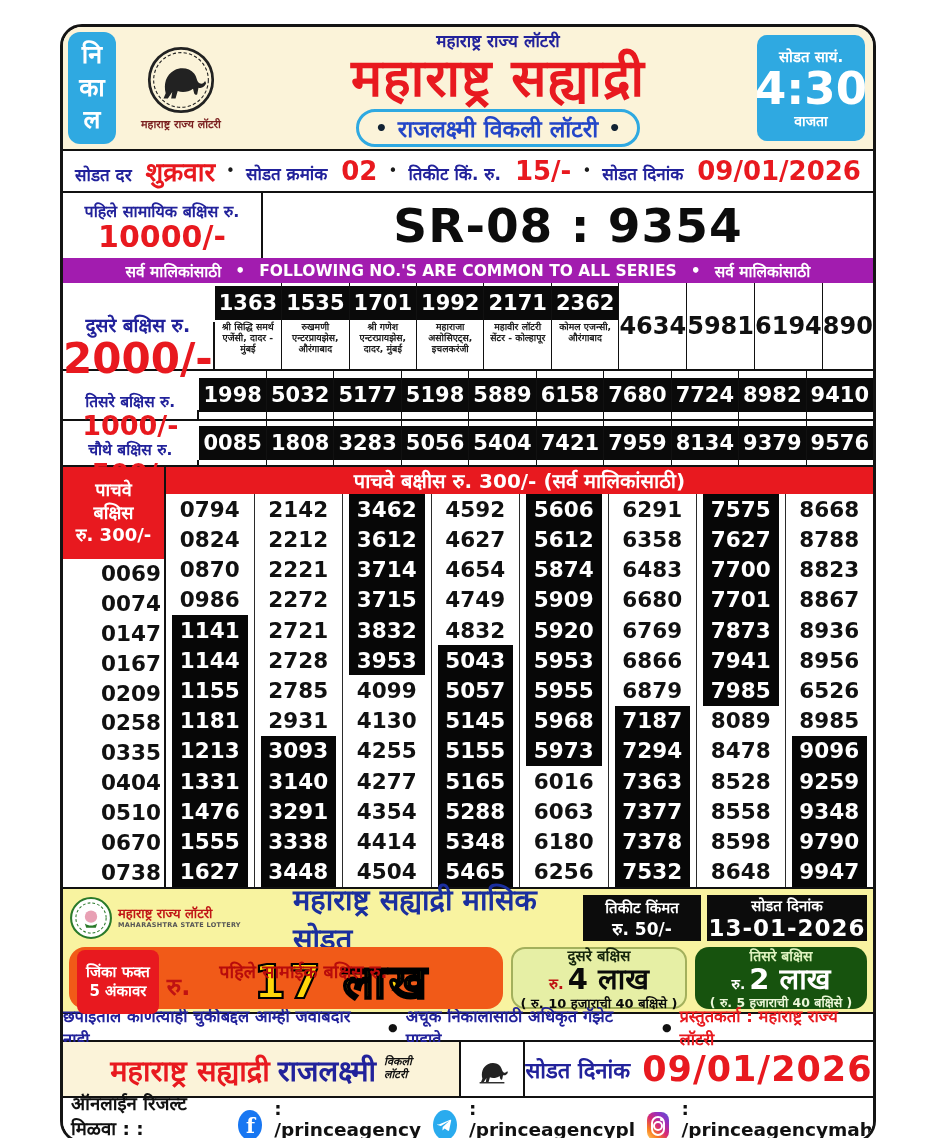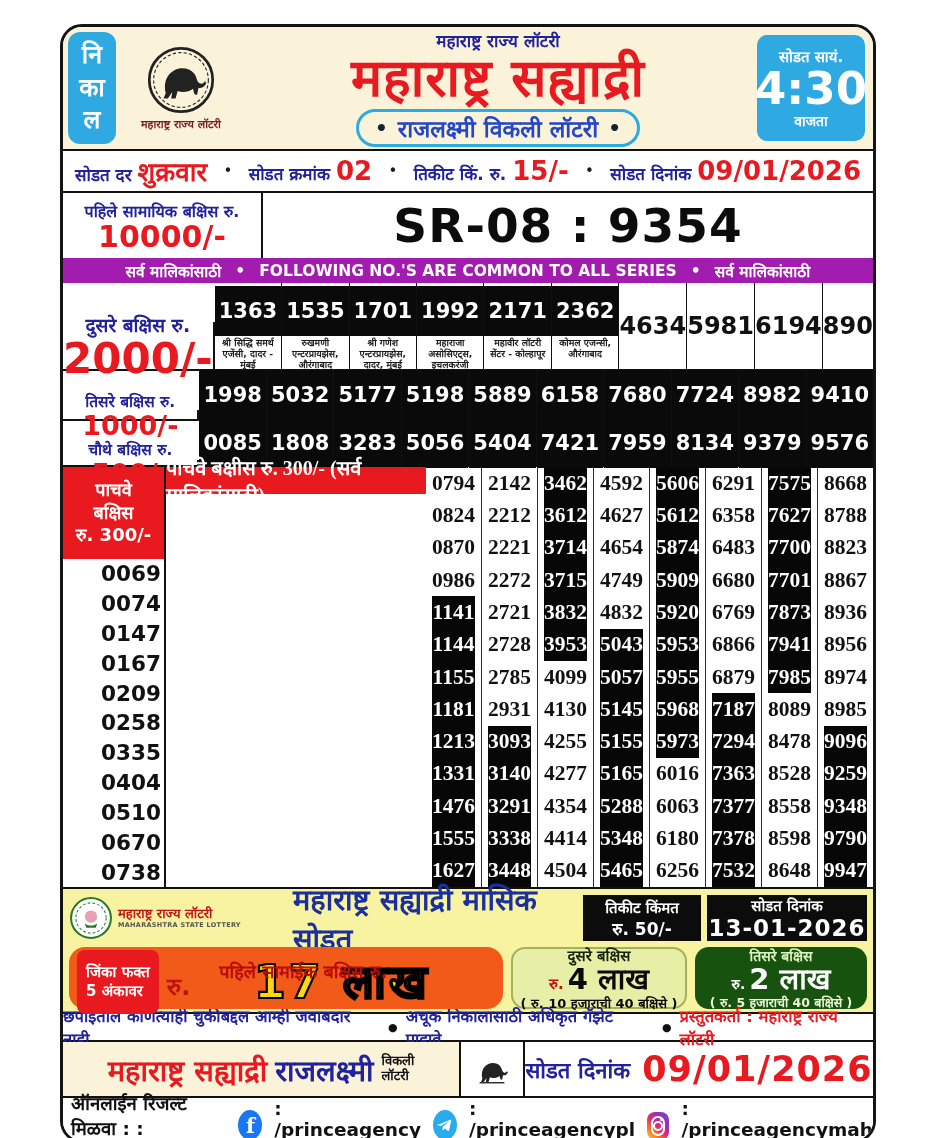--- a/index.html
+++ b/index.html
@@ -24,21 +24,21 @@
   .hdr-pill .blt { color: #123; font-size: 20px; }
   .timebox { width: 108px; margin: 5px; background: #2fa9e1; border-radius: 10px; color: #fff;
     display: flex; flex-direction: column; align-items: center; justify-content: center; }
   .timebox .t1 { font-size: 15px; font-weight: bold; }
   .timebox .t2 { font-size: 45px; font-weight: 800; line-height: 1; }
   .timebox .t3 { font-size: 14px; font-weight: bold; }
 
   
   .infobar { height: 42px; border-top: 2.5px solid #111; display: flex; align-items: center;
     justify-content: space-between; padding: 0 12px; background: #fff; }
-  .infobar .pair { display: flex; align-items: baseline; gap: 6px; }
+  .infobar .pair { display: flex; align-items: baseline; gap: 14px; }
   .infobar .lbl { font-size: 17px; font-weight: bold; color: #22229b; }
   .infobar .val { font-size: 26px; font-weight: 800; color: #e8191f; }
   .infobar .blt { color: #1b1b1b; font-size: 15px; }
 
   
   .fprize { display: flex; height: 67px; border-top: 2.5px solid #111; }
   .fprize-left { width: 200px; border-right: 2.5px solid #111; display: flex; flex-direction: column;
     align-items: center; justify-content: center; }
   .fprize-left .lbl { font-size: 16px; font-weight: bold; color: #22229b; }
   .fprize-left .amt { font-size: 30px; font-weight: 800; color: #e8191f; line-height: 1; }
@@ -59,39 +59,39 @@
   .sprize .prow-left .amt { font-size: 42px; }
   .sp-cells { flex: 1; display: flex; }
   .sp-cell { flex: 1; border-left: 1.8px solid #111; display: flex; flex-direction: column; align-items: center; }
   .sp-cell:first-child { border-left: none; }
   .sp-cell .nbox { margin-top: 3px; }
   .sp-cell .agency { font-size: 9.3px; font-weight: 600; color: #1c1c1c; text-align: center;
     line-height: 1.18; margin-top: 2px; padding: 0 1px; }
   .sp-cell.plain { justify-content: center; }
   .sp-cell.plain .pnum { font-size: 24px; font-weight: 800; color: #111; }
   .nbox { background: #0a0a0a; color: #fff; font-size: 21px; font-weight: 800;
-    padding: 12px 4px; line-height: 26px; min-width: 56px; text-align: center; }
+    padding: 4px 4px; line-height: 26px; min-width: 56px; text-align: center; }
   .nrow { display: flex; border-top: 2px solid #111; }
   .nrow.third { height: 50px; }
   .nrow.fourth { height: 46px; }
   .nrow .prow-left .lbl { font-size: 15.5px; }
   .nrow .prow-left .amt { font-size: 27px; }
   .ncells { flex: 1; display: flex; }
   .ncell { flex: 1; border-left: 1.8px solid #111; display: flex; align-items: center; justify-content: center; }
   .ncell:first-child { border-left: none; }
 
   
   .fifth { display: flex; height: 424px; border-top: 2px solid #111; border-bottom: 2.5px solid #111; }
   .side { width: 103px; border-right: 2.5px solid #111; display: flex; flex-direction: column; }
   .side-hdr { height: 92px; background: #e8191f; color: #fff; display: flex; flex-direction: column;
     align-items: center; justify-content: center; font-size: 18px; font-weight: 800; line-height: 1.25; }
   .side-nums { flex: 1; display: flex; flex-direction: column; }
   .side-num { flex: 1; display: flex; align-items: center; justify-content: center;
     font-size: 21.5px; font-weight: 800; color: #111; padding-left: 35px; }
-  .gridwrap { flex: 1; display: flex; flex-direction: row; font-family: Liberation Serif, serif; }
+  .gridwrap { flex: 1; display: flex; flex-direction: column; }
   .banner5 { height: 27px; background: #e8191f; color: #fff; display: flex; align-items: center;
     justify-content: center; font-size: 20px; font-weight: 800; }
   .grows { flex: 1; display: flex; flex-direction: column; }
   .grow { flex: 1; display: flex; }
   .gcell { flex: 1; border-left: 1.2px solid #2b2b2b; display: flex; }
   .gcell.c0 { border-left: none; }
   .gnum { flex: 1; margin: 0 6px; display: flex; align-items: center; justify-content: center;
     font-size: 21.5px; font-weight: 800; color: #111; }
   .gnum.blk { background: #070707; color: #fff; }
 
@@ -109,21 +109,21 @@
   .blackbox.dt { width: 160px; }
   .blackbox .b1 { font-size: 15px; font-weight: bold; }
   .blackbox .b2 { font-size: 17px; font-weight: 800; }
   .blackbox .b3 { font-size: 23px; font-weight: 800; letter-spacing: 1px; }
   .prowB { display: flex; gap: 8px; height: 62px; margin-top: 4px; }
   .pb1 { flex: 0 0 434px; background: #f15a18; border-radius: 16px; position: relative;
     display: flex; align-items: center; padding: 2px 10px 2px 8px; }
   .pb1 .tag { position: absolute; top: 12px; left: 54%; transform: translateX(-50%);
     color: #b80b0b; font-size: 18px; font-weight: 800; white-space: nowrap; }
   .pb1 .winpill { background: #e8191f; color: #fff; border-radius: 8px; padding: 13px 9px;
-    text-align: left; font-size: 15px; font-weight: 800; line-height: 1.25; margin-top: 8px; }
+    text-align: center; font-size: 15px; font-weight: 800; line-height: 1.25; margin-top: 8px; }
   .pb1 .cur { color: #c01212; font-size: 24px; font-weight: 800; margin: 14px 0 0 8px; }
   .pb1 .amt { flex: 1; text-align: center; font-size: 46px; font-weight: 800; color: #ffd60a;
     -webkit-text-stroke: 2.2px #000; letter-spacing: 3px; line-height: 1; margin-top: 8px; }
   .pb2 { flex: 1; background: #e6efa5; border: 2px solid #a3b05c; border-radius: 14px;
     display: flex; flex-direction: column; align-items: center; justify-content: center; }
   .pb2 .tag { font-size: 15px; font-weight: 800; color: #15250c; }
   .pb2 .line { display: flex; align-items: baseline; gap: 4px; line-height: 1; }
   .pb2 .cur { font-size: 15px; font-weight: 800; color: #c01212; }
   .pb2 .amt { font-size: 29px; font-weight: 800; color: #0a0a0a; }
   .pb2 .det { font-size: 13px; font-weight: 800; color: #0a0a0a; }
@@ -141,21 +141,21 @@
   .discl .blue { color: #22229b; }
   .discl .red { color: #e8191f; }
   .discl .blt { color: #111; font-size: 11px; }
 
   
   .fbrand { display: flex; height: 56px; border-bottom: 2px solid #111; }
   .fbrand-left { flex: 0 0 398px; background: #fbf3d9; display: flex; align-items: center;
     justify-content: center; gap: 8px; border-right: 2px solid #111; }
   .fbrand-left .r { font-size: 29px; font-weight: 800; color: #e8191f; }
   .fbrand-left .b { font-size: 29px; font-weight: 800; color: #22229b; }
-  .fbrand-left .sm { font-size: 13px; font-weight: bold; color: #111; line-height: 1.15; }
+  .fbrand-left .sm { font-size: 11px; font-weight: bold; color: #111; line-height: 1.15; font-style: italic; }
   .fbrand-logo { width: 64px; display: flex; align-items: center; justify-content: center;
     border-right: 2px solid #111; }
   .fbrand-logo svg { width: 44px; height: 44px; }
   .fbrand-right { flex: 1; display: flex; align-items: center; justify-content: center; gap: 12px; }
   .fbrand-right .lbl { font-size: 22px; font-weight: 800; color: #22229b; }
   .fbrand-right .dt { font-size: 35px; font-weight: 800; color: #e8191f; letter-spacing: 1px; }
   .social { height: 42px; display: flex; align-items: flex-end; justify-content: center; gap: 12px;
     background: #fff; font-size: 18.5px; font-weight: 800; color: #111; padding-left: 8px; }
   .icn-fb { width: 30px; height: 30px; border-radius: 50%; background: #1877f2; color: #fff;
     display: inline-flex; align-items: center; justify-content: center; font-size: 21px; font-weight: bold;
@@ -562,21 +562,21 @@
             <div class="gcell">
               <div class="gnum blk">5955</div>
             </div>
             <div class="gcell">
               <div class="gnum">6879</div>
             </div>
             <div class="gcell">
               <div class="gnum blk">7985</div>
             </div>
             <div class="gcell">
-              <div class="gnum">8974</div>
+              <div class="gnum">6526</div>
             </div>
           </div>
           <div class="grow">
             <div class="gcell c0">
               <div class="gnum blk">1181</div>
             </div>
             <div class="gcell">
               <div class="gnum">2931</div>
             </div>
             <div class="gcell">

